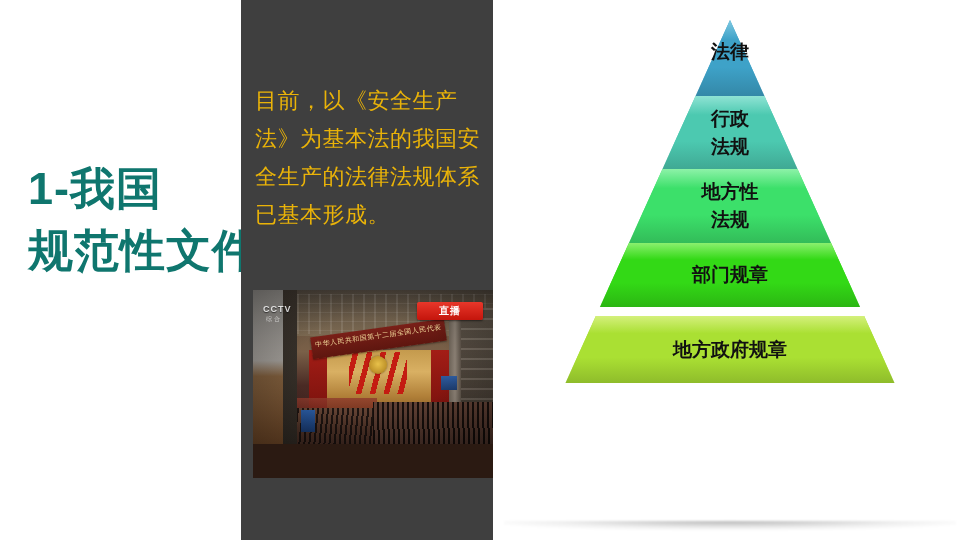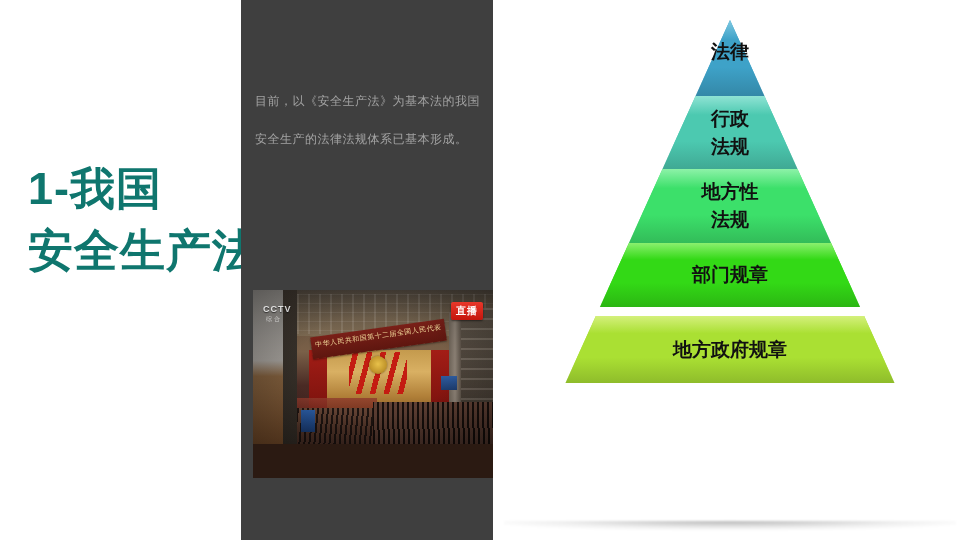--- a/index.html
+++ b/index.html
@@ -47,22 +47,22 @@
     top: 0;
     width: 252px;
     height: 540px;
     background: #3f3f3f;
   }
   #panel-text {
     position: absolute;
     left: 14px;
     top: 82px;
     width: 228px;
-    color: #a3a3a3;
-    font-size: 12px;
+    color: #eab308;
+    font-size: 22px;
     line-height: 38px;
     letter-spacing: 0.5px;
     font-family: Liberation Serif, serif;
   }
 
   
   #photo {
     position: absolute;
     left: 12px;
     top: 290px;
@@ -183,21 +183,21 @@
     color: rgba(255,255,255,0.62);
     font-size: 6px; letter-spacing: 2px;
     font-family: "Liberation Sans", "DejaVu Sans", sans-serif;
   }
   #live-badge {
     position: absolute; right: 10px; top: 12px;
     background: linear-gradient(180deg,#e8372a 0%,#c4150c 100%);
     color: #ffffff;
     font-size: 10px;
     font-weight: bold;
-    padding: 2px 5px;
+    padding: 2px 22px;
     border-radius: 2px;
     letter-spacing: 1px;
     box-shadow: 0 1px 2px rgba(0,0,0,0.5);
     font-family: "Liberation Sans", "DejaVu Sans", sans-serif;
   }
 
   
   #pyramid {
     position: absolute;
     left: 500px;
@@ -243,21 +243,21 @@
     filter: blur(1px);
   }
 </style>
 </head>
 <body>
 
 <div id="slide">
 
   <div id="title-block">
     <div class="title-line">1-我国</div>
-    <div class="title-line">安全生产法</div>
+    <div class="title-line">规范性文件</div>
   </div>
 
   <div id="dark-panel">
     <div id="panel-text">目前，以《安全生产法》为基本法的我国安全生产的法律法规体系已基本形成。</div>
 
     <div id="photo">
       <div class="ph-hall-bg"></div>
       <div class="ph-ceiling"></div>
       <div class="ph-ceiling-grid"></div>
       <div class="ph-sidewall"></div>

